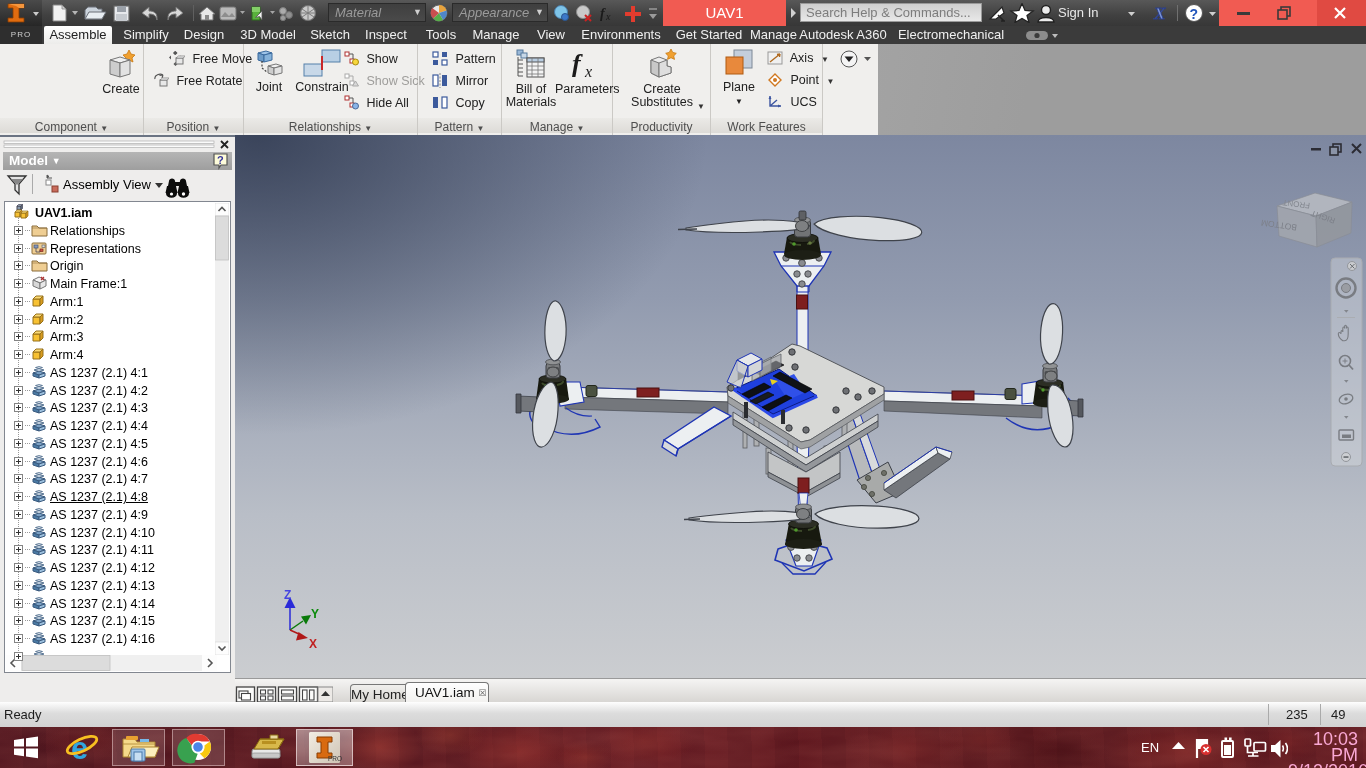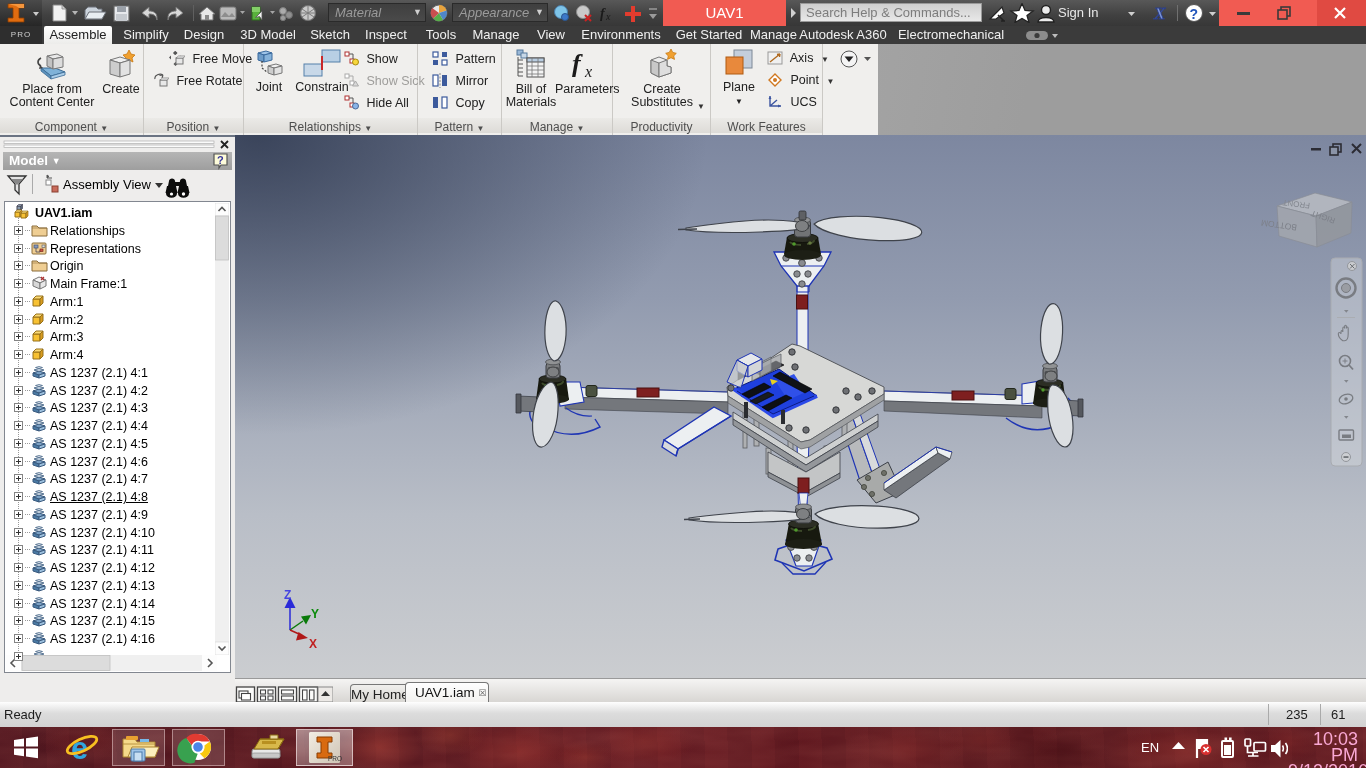--- a/index.html
+++ b/index.html
@@ -229,33 +229,20 @@
       <rect x="0" y="2" width="22" height="9" rx="4.5" fill="#8d8d8d"></rect>
       <circle cx="11" cy="6.5" r="2.6" fill="#3b3b3b"></circle>
       <path d="M26 5 l6 0 l-3 4 z" fill="#bdbdbd"></path>
     </svg>
   </div>
 
   <div id="ribbon">
     <div id="ribbonpanel">
 
       <div class="rgroup" style="left:0;width:144px;">
-        <div class="bigbtn" style="left:8px;top:4px;width:88px;">
-          <svg class="bicon" width="34" height="32" viewBox="0 0 34 32">
-            <path d="M6 20 L20 20 L30 24 L16 28 Z" fill="#7fb2d8" stroke="#3a6a94" stroke-width="1"></path>
-            <path d="M6 20 L16 28 L16 31 L6 23 Z" fill="#5c92bc" stroke="#3a6a94" stroke-width="0.8"></path>
-            <path d="M16 28 L30 24 L30 27 L16 31 Z" fill="#aacde8" stroke="#3a6a94" stroke-width="0.8"></path>
-            <path d="M12 8 L22 6 L28 9 L18 11 Z" fill="#e8e8e8" stroke="#777" stroke-width="1"></path>
-            <path d="M12 8 L18 11 L18 21 L12 18 Z" fill="#c2c2c2" stroke="#777" stroke-width="1"></path>
-            <path d="M18 11 L28 9 L28 19 L18 21 Z" fill="#dcdcdc" stroke="#777" stroke-width="1"></path>
-            <path d="M6 10 C2 12 2 16 6 18" fill="none" stroke="#444" stroke-width="1.6"></path>
-            <path d="M5 17 l3 3 l-4 1 z" fill="#444"></path>
-          </svg>
-          <span>Place from<br>Content Center</span>
-        </div>
         <span style="position:absolute;left:97px;top:100px;font-size:8px;color:#333;">▼</span>
         <div class="bigbtn" style="left:100px;top:4px;width:42px;">
           <svg class="bicon" width="34" height="32" viewBox="0 0 34 32">
             <path d="M25 2 l2 4 l4 1 l-3 3 l1 4 l-4 -2 l-4 2 l1 -4 l-3 -3 l4 -1 Z" fill="#f0a030" stroke="#c97910" stroke-width="0.8"></path>
             <path d="M6 12 L16 9 L26 12 L16 15 Z" fill="#f0f0f0" stroke="#777" stroke-width="1"></path>
             <path d="M6 12 L16 15 L16 29 L6 26 Z" fill="#cdcdcd" stroke="#777" stroke-width="1"></path>
             <path d="M16 15 L26 12 L26 26 L16 29 Z" fill="#e2e2e2" stroke="#777" stroke-width="1"></path>
           </svg>
           <span>Create</span>
         </div>
@@ -1030,21 +1017,21 @@
       <rect x="83" y="8" width="15" height="15" fill="#ece9e6" stroke="#888"></rect>
       <path d="M86 17 l4.5 -5 l4.5 5 z" fill="#333"></path>
     </svg>
     <div style="position:absolute;left:115px;top:5px;width:69px;height:19px;background:linear-gradient(#f0efed,#d8d6d2);border:1px solid #777;border-bottom:none;border-radius:4px 4px 0 0;text-align:left;font-size:13.5px;line-height:19px;color:#222;">My Home</div>
     <div style="position:absolute;left:170px;top:3px;width:84px;height:21px;background:linear-gradient(#fefefe,#f2f1ef);border:1px solid #777;border-bottom:none;border-radius:4px 4px 0 0;font-size:13.5px;line-height:20px;color:#111;padding-left:9px;">UAV1.iam <span style="font-size:9px;color:#666;vertical-align:1px;">☒</span></div>
   </div>
 
   <div id="statusbar">
     <span style="position:absolute;left:4px;top:5px;">Ready</span>
     <span style="position:absolute;left:1286px;top:5px;">235</span>
-    <span style="position:absolute;left:1331px;top:5px;">61</span>
+    <span style="position:absolute;left:1331px;top:5px;">49</span>
     <div style="position:absolute;left:1268px;top:2px;width:1px;height:21px;background:#aaa;"></div>
     <div style="position:absolute;left:1320px;top:2px;width:1px;height:21px;background:#aaa;"></div>
   </div>
 
   <div id="taskbar">
     <div id="tbtexture"></div>
     <svg width="1366" height="41" style="position:absolute;left:0;top:0;" viewBox="0 0 1366 41">
       <defs>
         <filter id="tbnoise" x="0" y="0" width="100%" height="100%">
           <feTurbulence type="fractalNoise" baseFrequency="0.012 0.05" numOctaves="3" seed="7" result="t"></feTurbulence>

